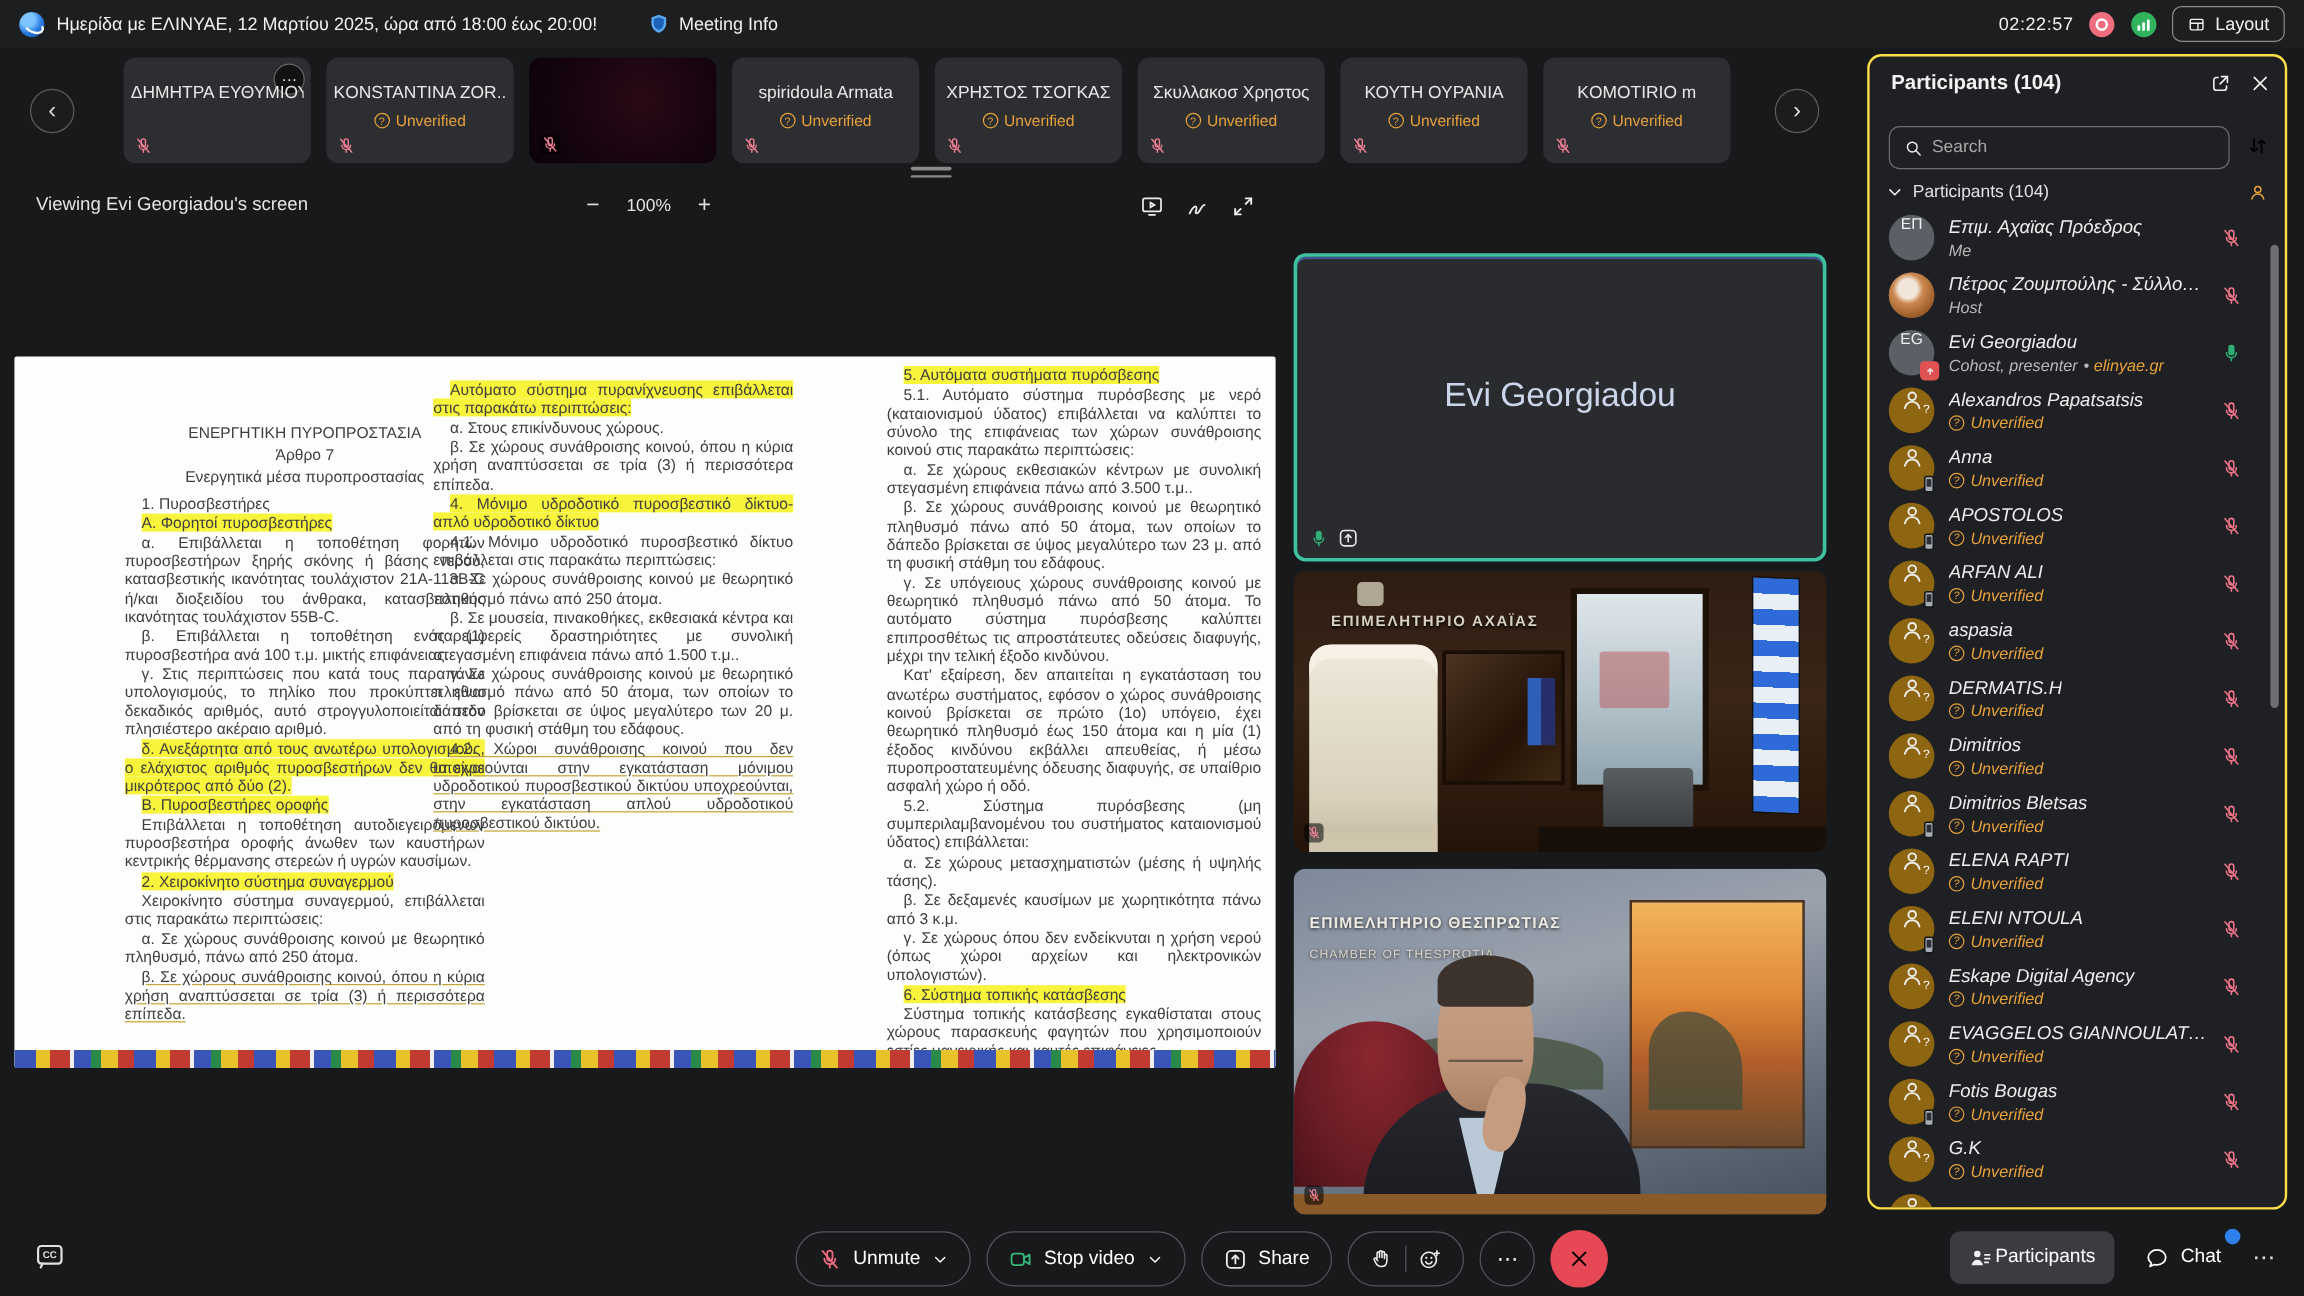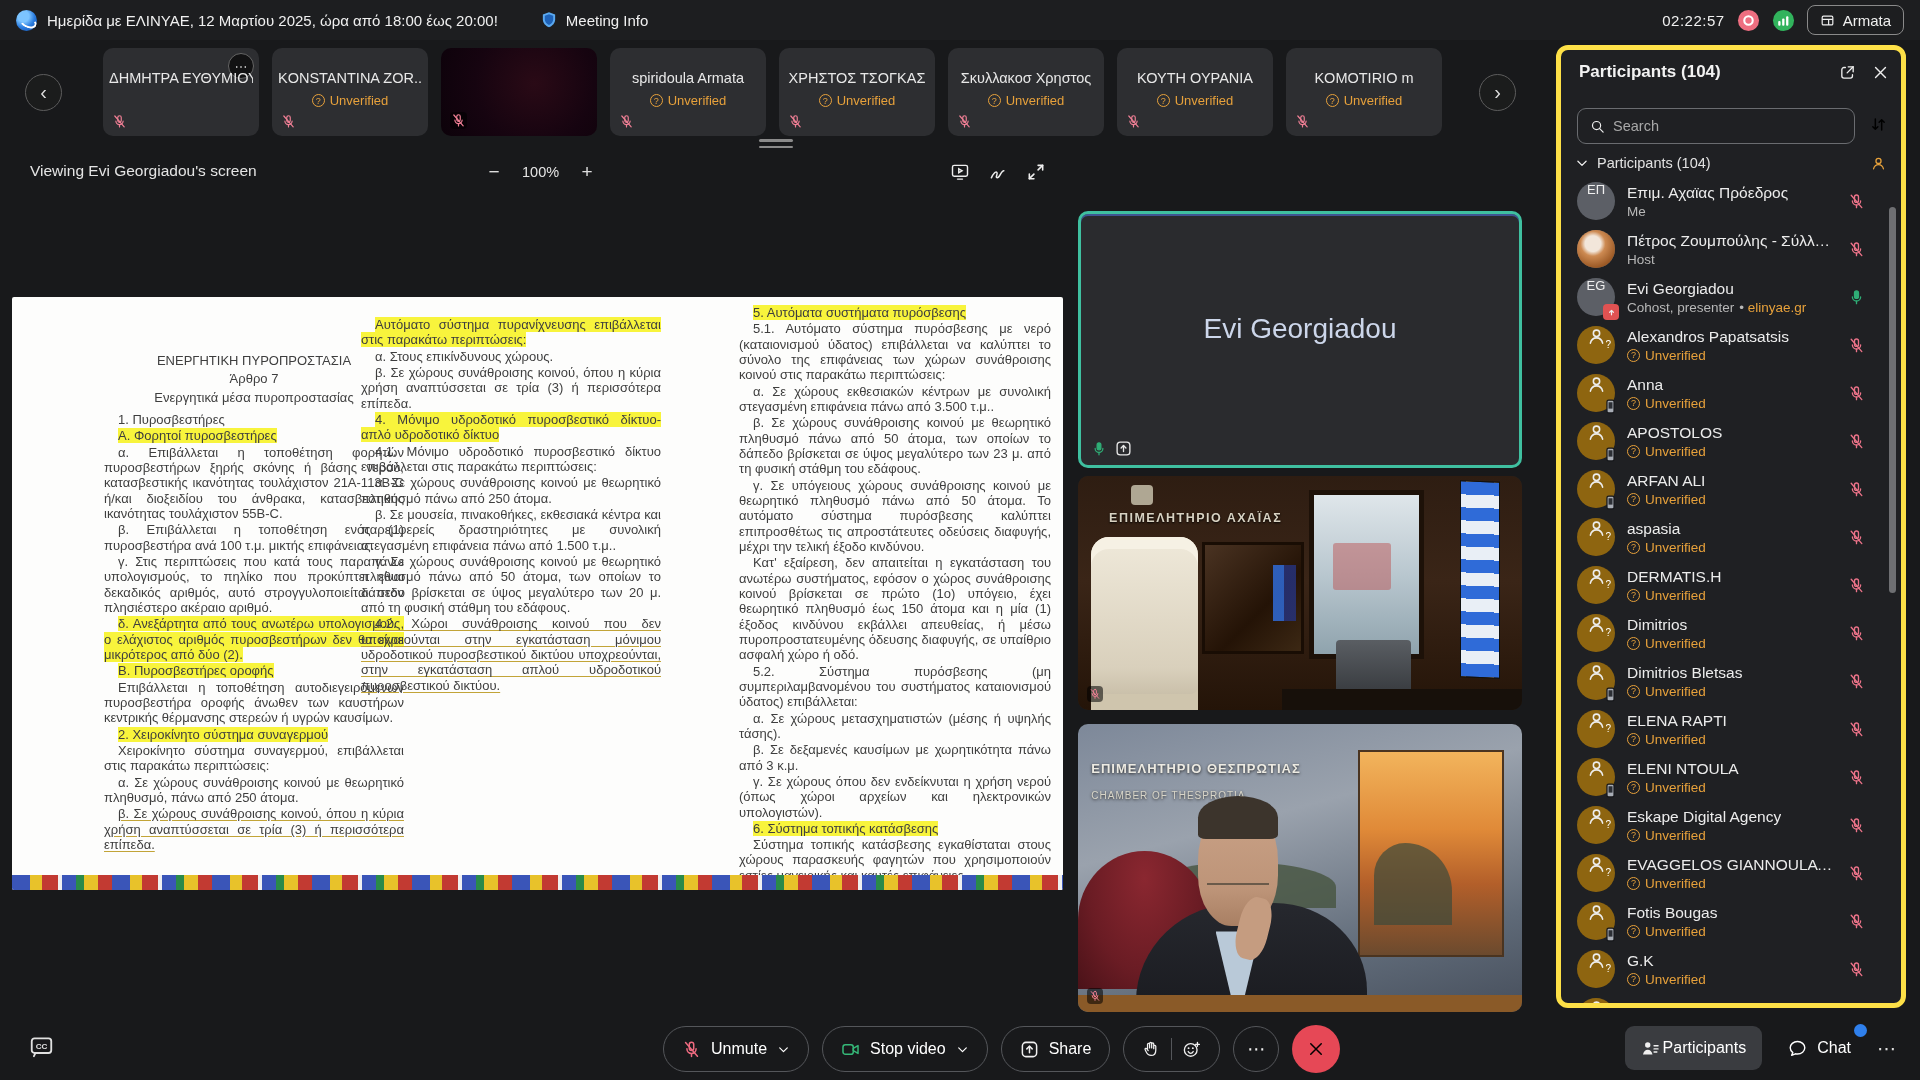--- a/index.html
+++ b/index.html
@@ -139,21 +139,21 @@
   .th-hair { position:absolute; left:27%; bottom:60%; width:18%; height:15%;
     background:#3c342c; border-radius:50% 50% 10% 10%; }
   .th-glasses { position:absolute; left:29%; bottom:44%; width:14%; height:6%;
     border-bottom:2px solid #6a5a4a; }
   .th-hand { position:absolute; left:36%; bottom:18%; width:7%; height:22%;
     background:#c59c80; border-radius:40%; transform:rotate(14deg); }
   .th-desk { position:absolute; left:0; bottom:0; width:100%; height:6%; background:#8a5a28; }
 
   
   .panel { position:absolute; left:1556px; top:45px; width:350px; height:963px;
-    background:#1f2023; border:5px solid #fde047; border-radius:12px; overflow:hidden; }
+    background:#1f2023; border:2px solid #fde047; border-radius:12px; overflow:hidden; }
   .panel-title-row { position:absolute; left:18px; right:12px; top:12px; display:flex; align-items:center; }
   .panel-title { font-size:17px; font-weight:bold; color:#f2f2f2; }
   .panel-title-icons { margin-left:auto; display:flex; gap:16px; }
   .panel-title-icons svg { width:17px; height:17px; stroke:#d8d8d8; cursor:pointer; }
   .search-row { position:absolute; left:16px; right:12px; top:58px; display:flex; align-items:center; gap:12px; }
   .search-box { flex:1; display:flex; align-items:center; gap:8px; height:36px; padding:0 12px;
     border:1px solid #6a6c70; border-radius:9px; background:transparent; }
   .search-box svg { width:15px; height:15px; stroke:#b8b8b8; flex:0 0 auto; }
   .search-box input { flex:1; background:transparent; border:none; outline:none; color:#bef264;
     font-size:14.5px; font-family:inherit; }
@@ -173,21 +173,21 @@
   .avatar.av-orange { background:#8e6510; }
   .av-initials { font-size:13px; color:#f0f0f0; }
   .av-person { width:21px; height:21px; stroke:#fff; }
   .av-q { position:absolute; right:4px; top:13px; font-size:10px; color:#fff; }
   .av-photo { position:absolute; inset:0; border-radius:50%;
     background:radial-gradient(circle at 42% 36%, #f2e6da 0 24%, #cd8a52 38%, #9c5a26 72%, #7a431c 100%); }
   .av-badge { position:absolute; right:-4px; bottom:-4px; width:17px; height:19px; }
   .av-badge.share { width:16px; height:16px; background:#e05252; border-radius:4px;
     display:flex; align-items:center; justify-content:center; }
   .av-badge.share svg { width:11px; height:11px; stroke:#fff; }
-  .ptxt { min-width:0; }
+  .ptxt { min-width:0;font-style:italic; }
   .pname { font-size:15.5px; color:#ececec; white-space:nowrap; overflow:hidden; text-overflow:ellipsis; max-width:215px; }
   .psub { margin-top:2px; font-size:13.5px; display:flex; align-items:center; gap:5px; }
   .unv { color:#e7a13b; display:flex; align-items:center; gap:5px; }
   .role { color:#b8b8b8; }
   .role-link { color:#e7a13b; }
   .role-link::before { content:"• "; color:#b8b8b8; }
   .pmic { margin-left:auto; width:17px; height:17px; flex:0 0 auto; }
   .pmic.off { color:#ec7389; }
   .pmic.on { color:#2fae76; }
   .pscroll { position:absolute; right:5px; top:157px; width:7px; height:386px; background:#6e6f72; border-radius:4px; }
@@ -383,21 +383,21 @@
       <svg class="statusdot">
           <use href="#i-record"></use>
         </svg>
       <svg class="statusdot">
           <use href="#i-signal"></use>
         </svg>
       <button class="layout-btn">
         <svg fill="none">
             <use href="#i-grid"></use>
           </svg>
-        <span>Armata</span>
+        <span>Layout</span>
       </button>
     </span>
   </header>
 
   <button class="strip-arrow left">‹</button>
   <div class="film-tiles">
 
   <div class="film-tile">
         <button class="tile-menu">⋯</button>
         <div class="tile-center">

